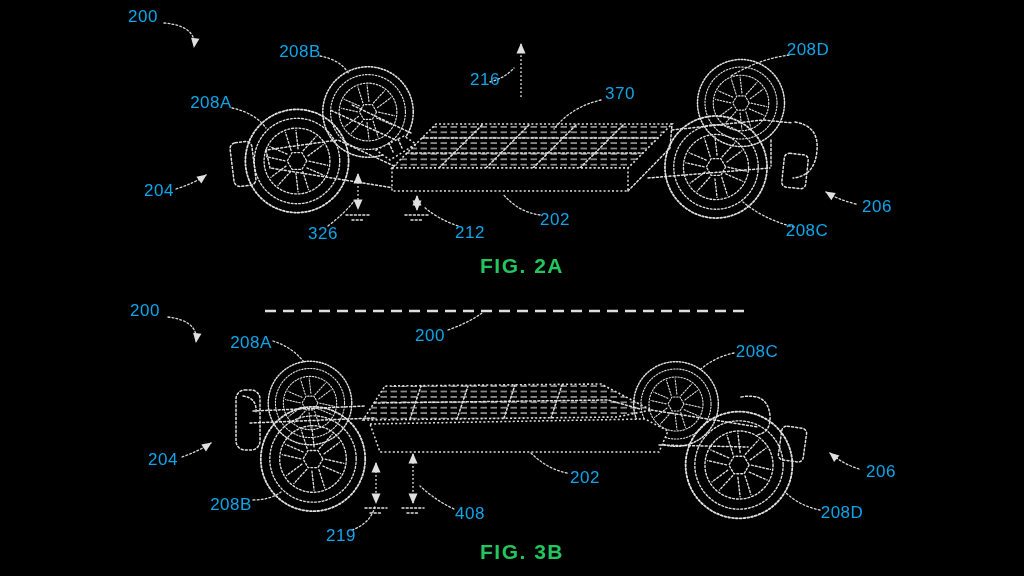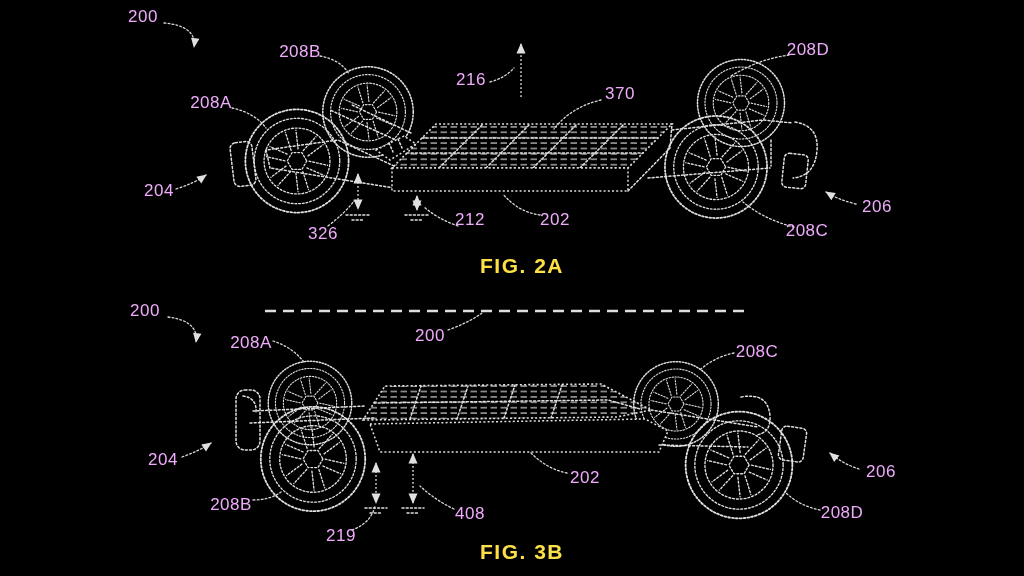--- a/index.html
+++ b/index.html
@@ -1,21 +1,21 @@
 <!DOCTYPE html>
 <html><head>
 <meta charset="utf-8">
 <style>
   html,body{margin:0;padding:0;background:#000;}
   .stage{position:relative;width:1024px;height:576px;background:#000;overflow:hidden;
          font-family:"Liberation Sans",sans-serif;}
   .stage svg{position:absolute;left:0;top:0;}
-  .num{position:absolute;transform:translate(-50%,-50%);color:#f0abfc;font-size:17px;
+  .num{position:absolute;transform:translate(-50%,-50%);color:#0ea5e9;font-size:17px;
        letter-spacing:.5px;white-space:nowrap;user-select:none;}
-  .cap{position:absolute;transform:translate(-50%,-50%);color:#fde047;font-size:21px;
+  .cap{position:absolute;transform:translate(-50%,-50%);color:#22c55e;font-size:21px;
        font-weight:bold;letter-spacing:1.5px;white-space:nowrap;}
   
   .ln{fill:none;stroke:#e0e0e0;stroke-width:1.5;stroke-dasharray:2 2.2;stroke-linecap:round;}
   .lw{fill:none;stroke:#e0e0e0;stroke-width:2;stroke-dasharray:2 2.2;stroke-linecap:round;}
   .lf{fill:#000;stroke:#e0e0e0;stroke-width:1.5;stroke-dasharray:2 2.2;}
   .hp{fill:url(#hatch);stroke:#e0e0e0;stroke-width:1.6;stroke-dasharray:2 2.2;}
   .ld{fill:none;stroke:#d8d8d8;stroke-width:1.3;stroke-dasharray:1.8 2.2;stroke-linecap:round;}
   .dim{fill:none;stroke:#e0e0e0;stroke-width:1.4;stroke-dasharray:1.8 2.2;}
   .rf{fill:none;stroke:#dedede;stroke-width:2.6;stroke-dasharray:11 7;}
 </style>
@@ -177,27 +177,27 @@
         <path class="ld" d="M352,530 Q371,523 375,506"></path>
         <path class="ld" d="M820,510 Q800,506 786,493"></path>
         <path class="ld" d="M567,473 Q547,469 531,453"></path>
       </g>
     </g>
   </svg>
 
   <span class="num" style="left:143px;top:17px">200</span>
   <span class="num" style="left:300px;top:52px">208B</span>
   <span class="num" style="left:211px;top:103px">208A</span>
-  <span class="num" style="left:471px;top:80px">216</span>
+  <span class="num" style="left:485px;top:80px">216</span>
   <span class="num" style="left:620px;top:94px">370</span>
   <span class="num" style="left:808px;top:50px">208D</span>
   <span class="num" style="left:159px;top:191px">204</span>
   <span class="num" style="left:877px;top:207px">206</span>
   <span class="num" style="left:323px;top:234px">326</span>
-  <span class="num" style="left:470px;top:220px">212</span>
+  <span class="num" style="left:470px;top:233px">212</span>
   <span class="num" style="left:555px;top:220px">202</span>
   <span class="num" style="left:807px;top:231px">208C</span>
   <span class="cap" style="left:522px;top:266px">FIG. 2A</span>
 
   <span class="num" style="left:145px;top:311px">200</span>
   <span class="num" style="left:251px;top:343px">208A</span>
   <span class="num" style="left:430px;top:336px">200</span>
   <span class="num" style="left:757px;top:352px">208C</span>
   <span class="num" style="left:163px;top:460px">204</span>
   <span class="num" style="left:881px;top:472px">206</span>

